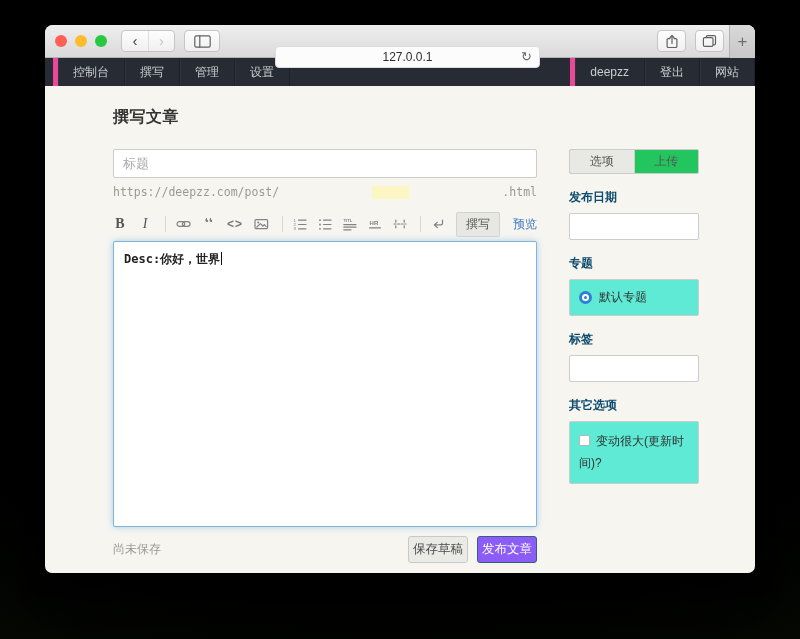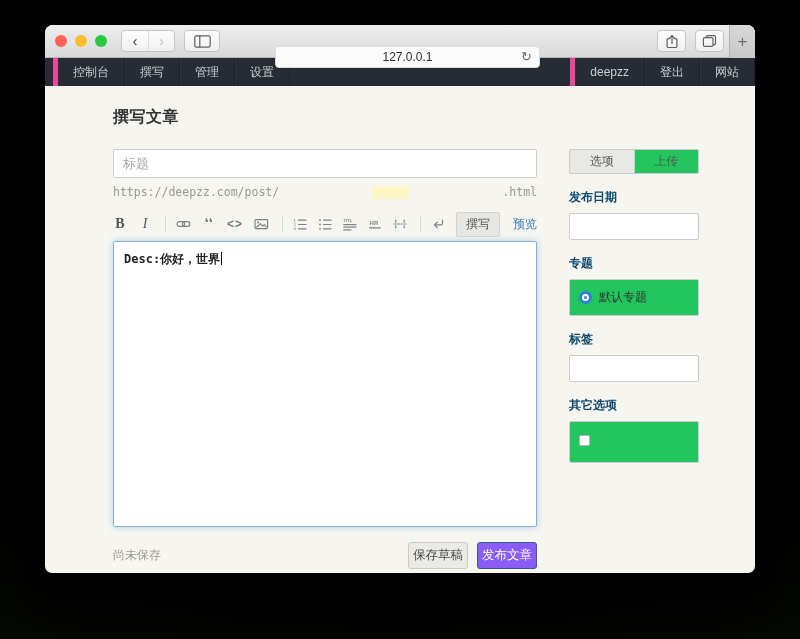--- a/index.html
+++ b/index.html
@@ -67,33 +67,33 @@
   .tico{ stroke:#828282; fill:none; stroke-width:1.2; stroke-linecap:round; stroke-linejoin:round; }
   .tico text{ stroke:none; fill:#828282; font-family:"Liberation Sans",sans-serif; }
   .tb-right{ margin-left:auto; display:flex; align-items:center; }
   .write-tab{ font-size:12px; color:#555; background:#e7e7e4; border:1px solid #d2d2ce; border-radius:2px;
     padding:3px 9px; cursor:pointer; }
   .preview-tab{ font-size:12px; color:#4078c0; margin-left:13px; cursor:pointer; }
   .editor{ margin-top:5px; height:286px; background:#fff; border:1px solid #85b3d8; border-radius:2px;
     box-shadow:0 0 6px rgba(102,175,233,.55); padding:9px 10px;
     font-family:"DejaVu Sans Mono",monospace; font-size:12px; font-weight:bold; color:#222; line-height:1.4; }
   .caret{ display:inline-block; width:1px; height:13px; background:#111; vertical-align:-2px; margin-left:1px; }
-  .footer{ margin-top:15px; display:flex; align-items:center; }
+  .footer{ margin-top:9px; display:flex; align-items:center; }
   .status{ font-size:12px; color:#9b9b94; }
   .btn{ height:27px; padding:0 4px; font-size:12.5px; border-radius:3px; cursor:pointer; font-family:inherit; }
   .btn.draft{ margin-left:auto; background:#eaeae7; border:1px solid #c9c9c5; color:#4a4a4a; }
   .btn.publish{ margin-left:9px; background:#8b5cf6; border:1px solid #34607f; color:#fff; }
   
   .side-tabs{ display:flex; height:25px; border:1px solid #ccc; border-radius:2px; overflow:hidden; background:#22c55e; }
   .stab{ flex:1; display:flex; align-items:center; justify-content:center; font-size:12px; color:#555; cursor:pointer; }
   .stab.active{ background:#e8e8e4; border-right:1px solid #ccc; }
   .slabel{ margin-top:15px; font-size:12px; font-weight:bold; color:#0c4a6e; }
   .sinput{ margin-top:7px; width:100%; height:27px; border:1px solid #ccc; border-radius:2px;
     background:#fff; padding:0 8px; font-size:12px; font-family:inherit; }
-  .sbox{ margin-top:7px; border:1px solid #ccc; border-radius:2px; background:#22c55e;
+  .sbox{ margin-top:7px; border:1px solid #ccc; border-radius:2px; background:#5eead4;
     padding:9px; font-size:12px; color:#333; }
   .sbox.topic{ display:flex; align-items:center; gap:7px; }
   .radio{ width:13px; height:13px; border-radius:50%; background:#2e7fd6; position:relative; flex:0 0 auto; }
   .radio::after{ content:""; position:absolute; left:3px; top:3px; right:3px; bottom:3px;
     border-radius:50%; border:2px solid #fff; }
   .checkbox{ display:inline-block; width:11px; height:11px; border:1px solid #b6b6b6; border-radius:2px;
     background:#fff; margin-right:6px; vertical-align:-1px; }
   .sbox.other{ line-height:1.8; }
 </style>
 </head>
@@ -250,18 +250,18 @@
         <div class="sbox topic">
           <span class="radio"></span>
           <span>默认专题</span>
         </div>
 
         <div class="slabel">标签</div>
         <input class="sinput" style="">
 
         <div class="slabel">其它选项</div>
         <div class="sbox other">
-          <span class="checkbox"></span>
+          <span class="checkbox"></span><span>变动很大(更新时间)?</span>
         </div>
       </div>
     </div>
   </div>
 </div>
 
 </body></html>

